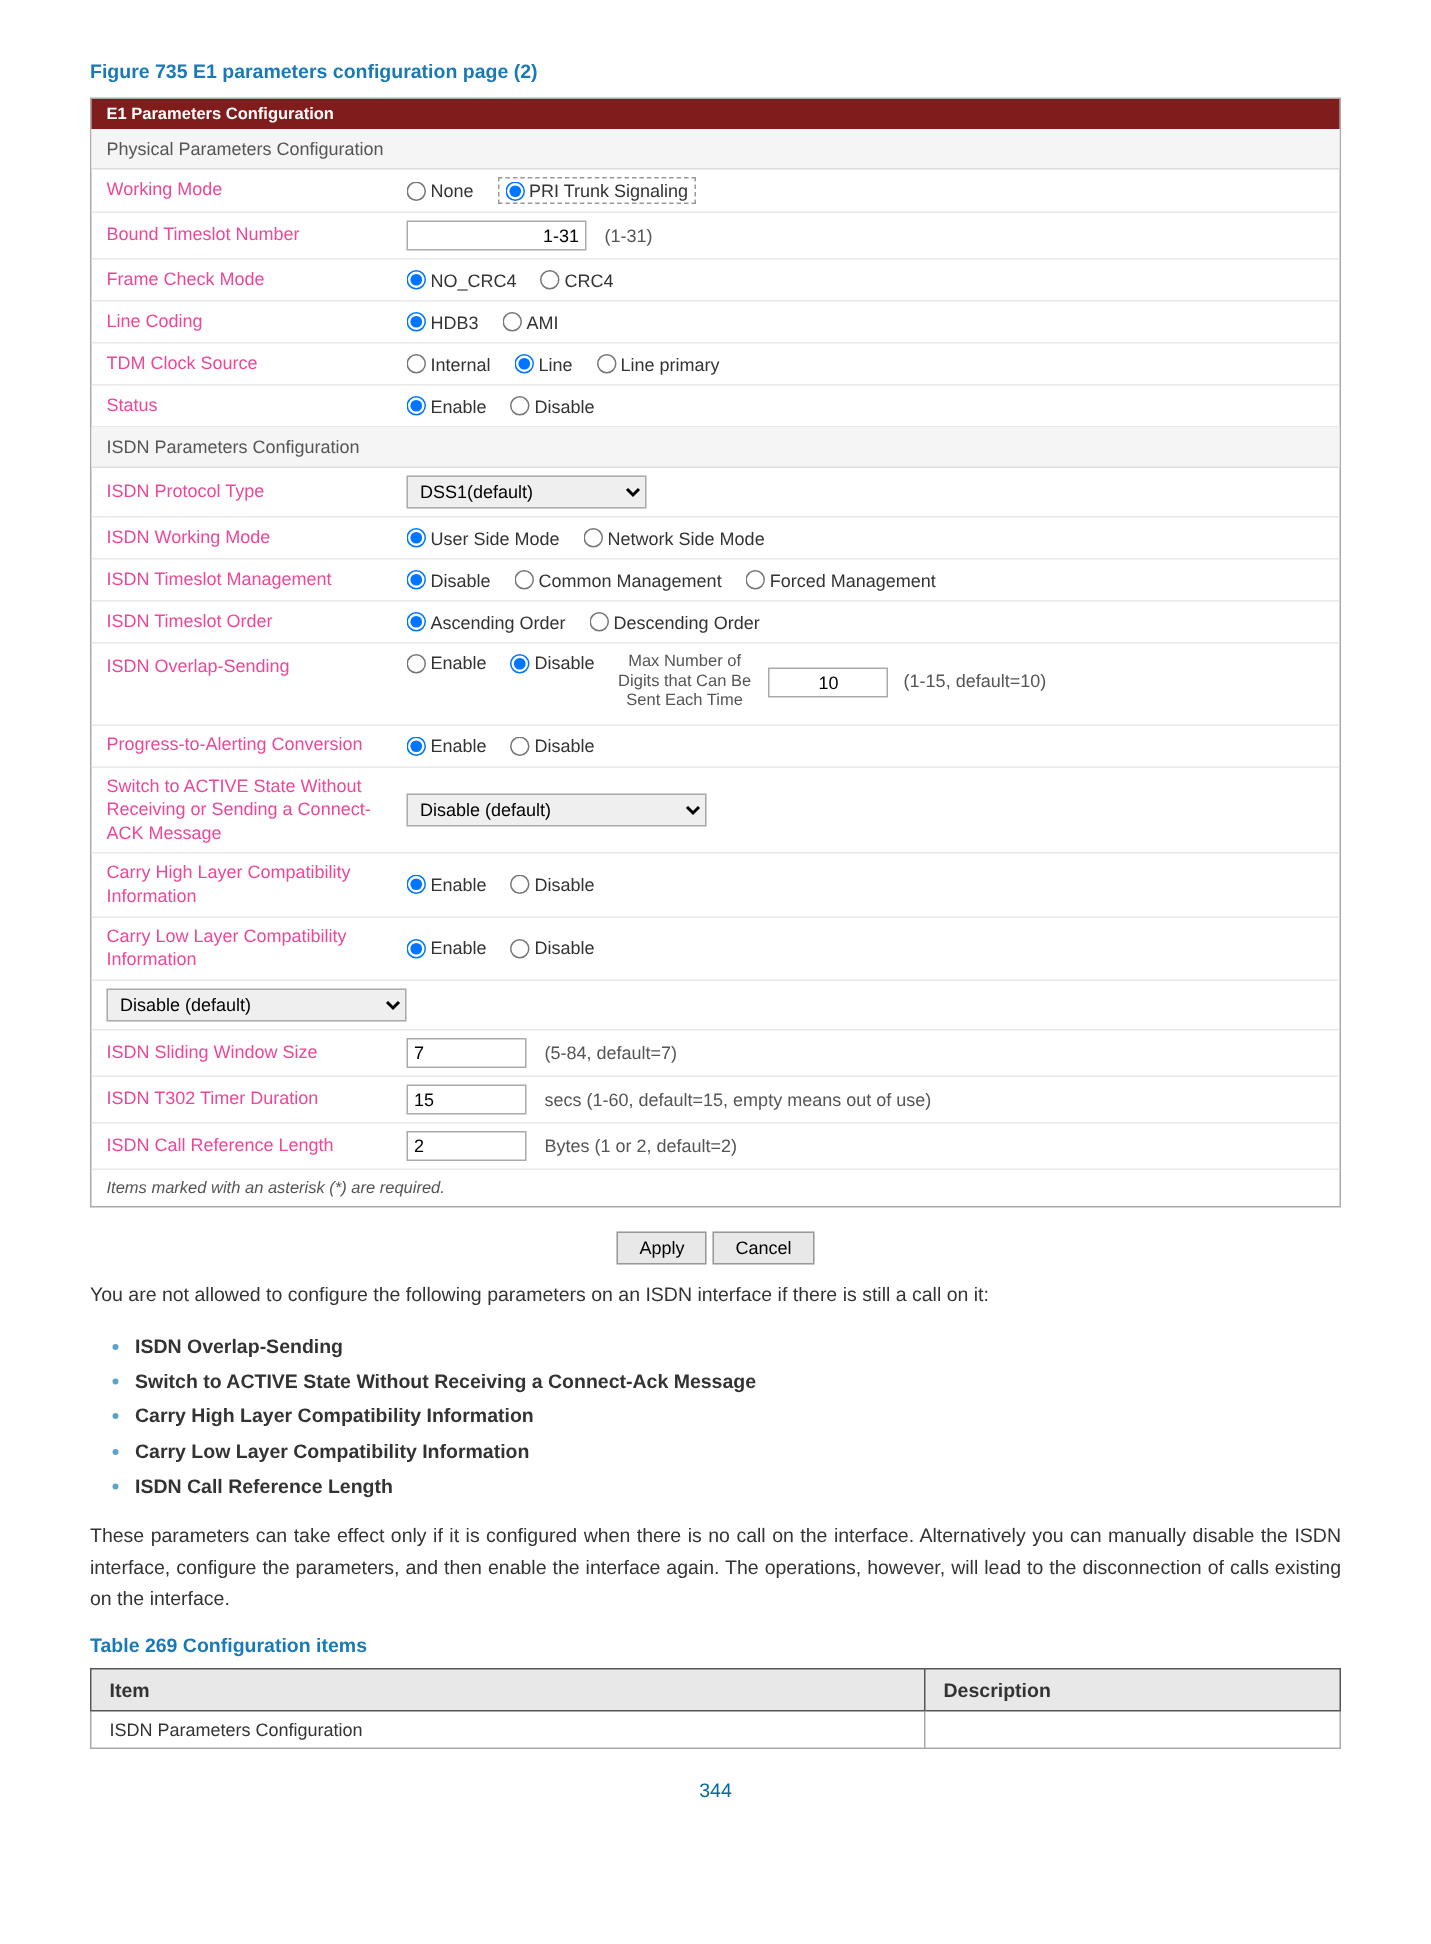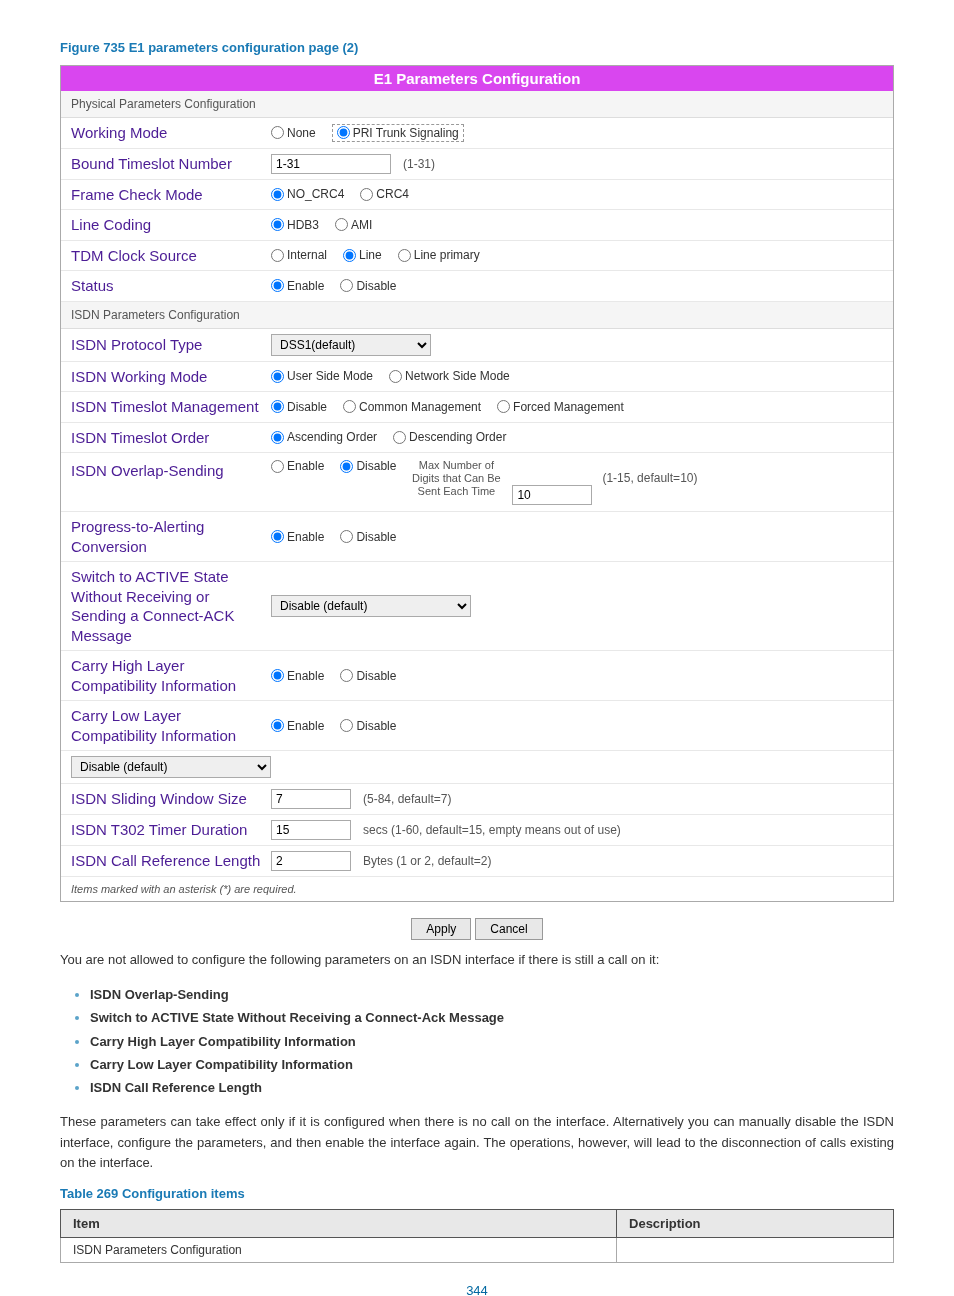--- a/index.html
+++ b/index.html
@@ -20,26 +20,25 @@
       margin-bottom: 10px;
       text-align: left;
     }
 
     .config-panel {
       border: 1px solid #aaa;
       margin-bottom: 16px;
     }
 
     .panel-header {
-      background: #d946ef;
+      background: #7f1d1d;
       color: #fff;
       padding: 4px 10px;
-      font-size: 15px;
+      font-size: 11px;
       font-weight: bold;
-      text-align: center;
     }
 
     .panel-body {
       padding: 0;
     }
 
     .section-label {
       padding: 6px 10px;
       font-size: 12px;
       color: #555;
@@ -55,24 +54,23 @@
       min-height: 28px;
     }
 
     .config-row:last-child {
       border-bottom: none;
     }
 
     .row-label {
       width: 200px;
       min-width: 200px;
-      font-size: 15px;
-      color: #4c1d95;
+      font-size: 12px;
+      color: #ec4899;
       line-height: 1.3;
-      padding-right: 10px;
     }
 
     .row-controls {
       display: flex;
       align-items: center;
       flex-wrap: wrap;
       gap: 8px;
       flex: 1;
       font-size: 12px;
     }
@@ -100,20 +98,21 @@
       font-size: 12px;
       height: 20px;
     }
 
     .text-input-sm {
       width: 80px;
     }
 
     .text-input-md {
       width: 120px;
+      text-align: right;
     }
 
     .hint-text {
       color: #555;
       font-size: 12px;
       margin-left: 4px;
     }
 
     .select-box {
       border: 1px solid #aaa;
@@ -362,21 +361,21 @@
           </label>
           <label class="radio-item">
             <input type="radio" name="isdn_overlap" checked="" style=""> 
               <span>Disable</span>
           </label>
         </div>
         <div style="display:flex; align-items:flex-start; gap:6px;">
           <div style="display:flex; flex-direction:column; align-items:center;">
             <span style="font-size:11px; color:#555; text-align:center; width:100px; line-height:1.2; margin-bottom:2px;">Max Number of Digits that Can Be Sent Each Time</span>
           </div>
-          <input type="text" class="text-input text-input-sm" value="10" style="margin-top: 26px;">
+          <input type="text" class="text-input text-input-sm" value="10" style="margin-top: 10px; text-align: center;">
           <span class="hint-text" style="margin-top:12px;">(1-15, default=10)</span>
         </div>
       </div>
     </div>
 
     <div class="config-row">
       <div class="row-label">Progress-to-Alerting Conversion</div>
       <div class="row-controls radio-group">
         <label class="radio-item">
           <input type="radio" name="progress_alerting" checked="" style=""> 

